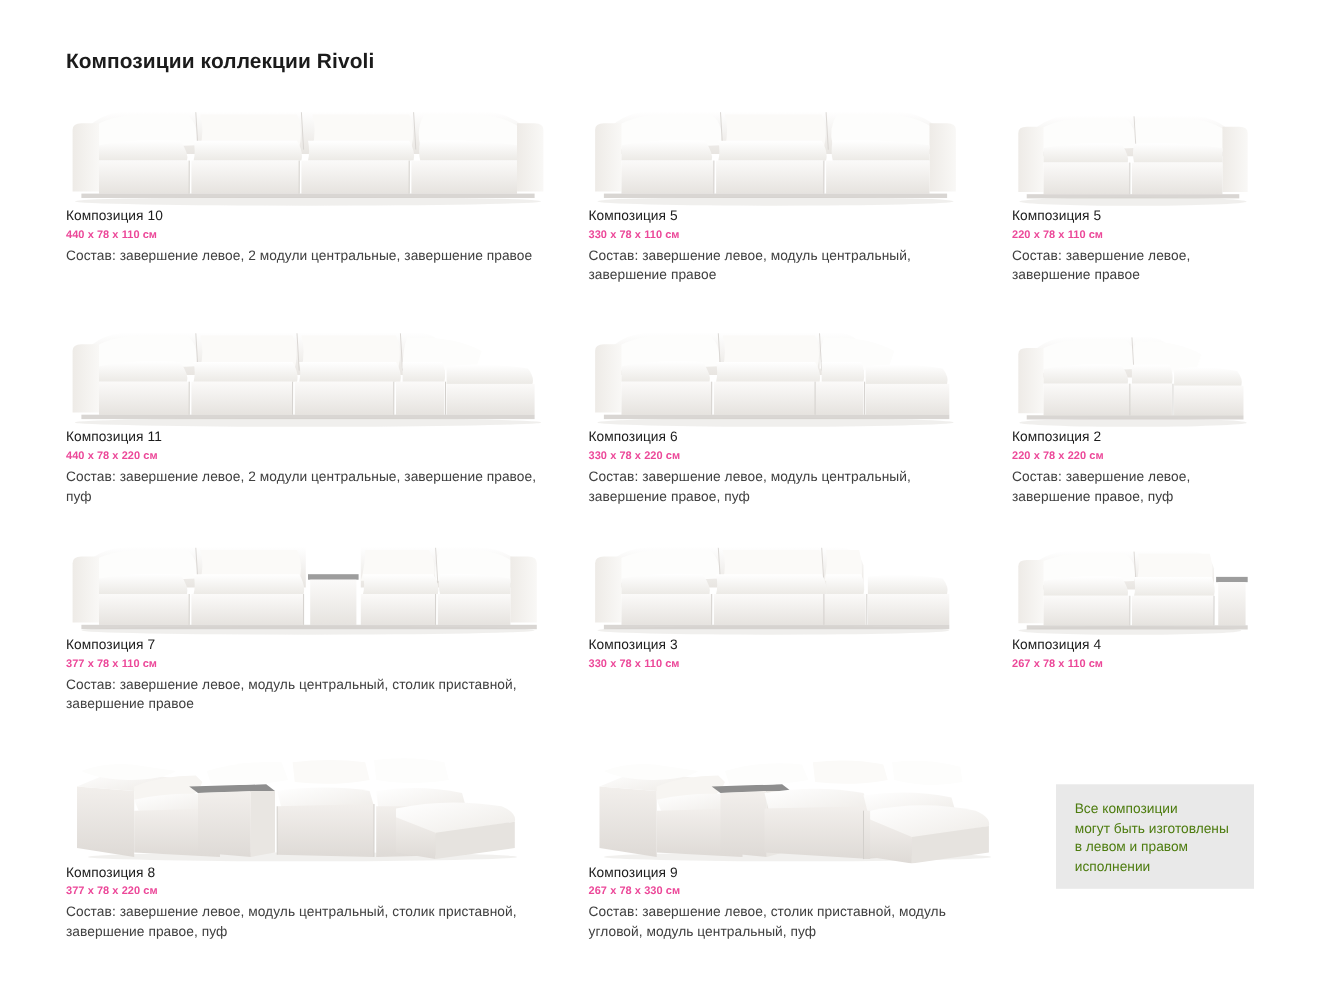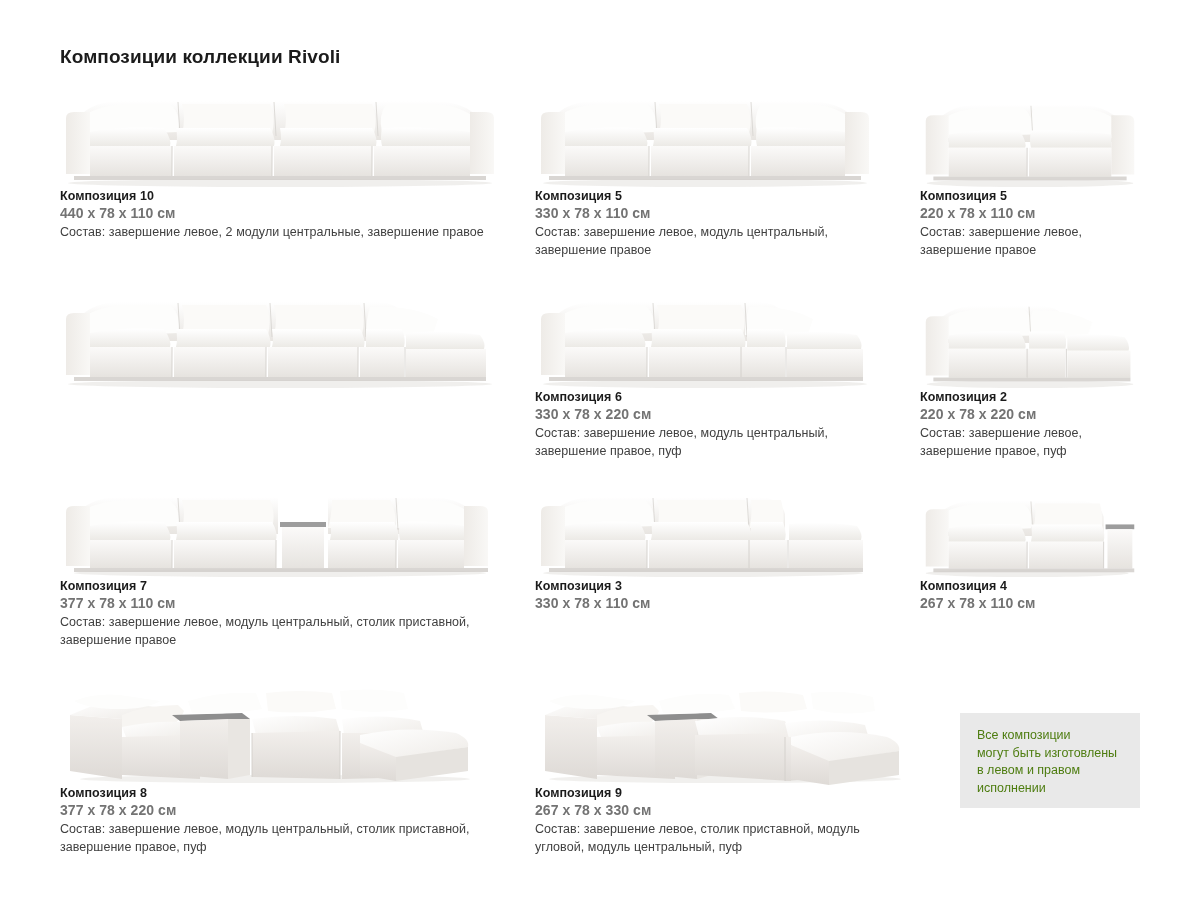--- a/index.html
+++ b/index.html
@@ -31,25 +31,25 @@
   .col-b{width:385px;}
   .col-c{width:220px;}
 
   
   .stage{position:relative;width:100%;}
   .stage svg{display:block;width:100%;height:100%;}
 
   
   .caption{padding-right:22px;}
   .cap-name{
-    font-size:12.5px;font-weight:700;color:#1b1b1b;
+    font-size:12.5px;font-weight:400;color:#1b1b1b;
     line-height:17px;letter-spacing:.05px;
   }
   .cap-dims{
-    font-size:14px;font-weight:700;color:#737373;
+    font-size:10px;font-weight:700;color:#ec4899;
     line-height:17px;letter-spacing:.05px;
   }
   .cap-parts{
     font-size:12.5px;font-weight:400;color:#404040;
     line-height:17.5px;letter-spacing:.05px;margin-top:2px;
   }
 
   
   .infobox{
     position:absolute;left:960px;top:713px;
@@ -209,20 +209,25 @@
             <rect x="30" y="58" width="82" height="30" fill="url(#seatG)"></rect>
             <rect x="114" y="58" width="92" height="30" fill="url(#seatG)"></rect>
             <rect x="208" y="58" width="90" height="30" fill="url(#seatG)"></rect>
             <rect x="300" y="58" width="44" height="30" fill="url(#seatG)"></rect>
 
             <path d="M346 44 Q380 40 420 46 Q426 54 424 60 L346 60 Z" fill="url(#cushG)"></path>
             <rect x="346" y="60" width="80" height="28" fill="url(#seatG)"></rect>
             <path d="M112 58 L112 88 M206 58 L206 88 M298 58 L298 88 M345 58 L345 88" stroke="#d2cfcb" stroke-width=".9"></path>
             <rect x="14" y="88" width="412" height="4" fill="#cfccc8" opacity=".8"></rect>
           </svg>
+        </div>
+        <div class="caption">
+          <div class="cap-name">Композиция 11</div>
+          <div class="cap-dims">440 x 78 x 220 см</div>
+          <div class="cap-parts">Состав: завершение левое, 2 модули центральные, завершение правое, пуф</div>
         </div>
       </div>
 
       <div class="col col-b">
         <div class="stage" style="height:100px">
           <svg viewBox="0 0 340 100" preserveAspectRatio="xMinYMax meet">
             <ellipse cx="170" cy="95" rx="162" ry="4" fill="#e3e1de" opacity=".55"></ellipse>
             <path d="M12 38 Q26 14 58 13 L224 13 Q246 14 250 30 L250 52 L12 52 Z" fill="url(#backG)"></path>
             <path d="M20 30 Q40 16 70 16 L110 16 Q122 26 118 44 L24 48 Z" fill="#fdfdfc"></path>
             <path d="M122 16 L206 16 Q212 30 208 46 L122 46 Q126 30 122 16 Z" fill="#fbfaf8"></path>

